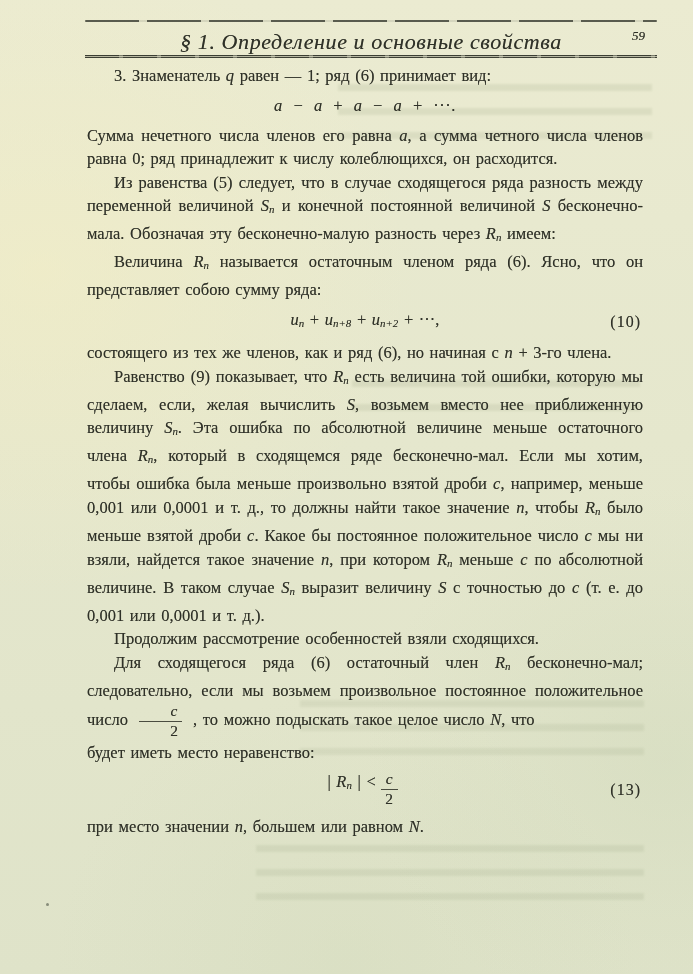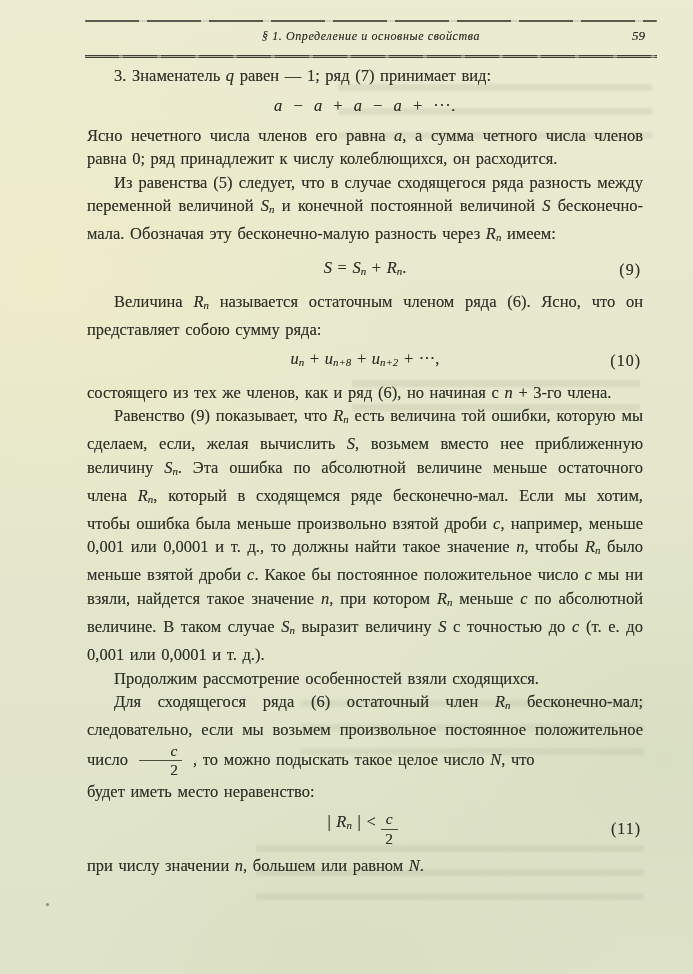--- a/index.html
+++ b/index.html
@@ -29,21 +29,21 @@
     background:#585d4e;opacity:.65;}
 
   .running-header{position:absolute;left:85px;top:20px;width:572px;}
   .rule-top{
     height:2px;margin-bottom:7px;border-radius:1px;
     background:repeating-linear-gradient(90deg,#3f4237 0 54px, rgba(63,66,55,.15) 54px 62px);
     opacity:.85;
   }
   .head-row{position:relative;height:21px;display:flex;align-items:baseline;}
   .head-title{
-    margin:0 auto;font-style:italic;font-size:12px;letter-spacing:.6px;
+    margin:0 auto;font-style:italic;font-size:22px;letter-spacing:.6px;
     white-space:nowrap;text-shadow:0 0 .5px rgba(47,49,40,.55);
   }
   .page-num{
     position:absolute;right:12px;top:-1px;font-size:13px;font-style:italic;
     text-shadow:0 0 .5px rgba(47,49,40,.55);
   }
   .rule-bot{
     height:3px;margin-top:5px;
     background:
       repeating-linear-gradient(90deg, rgba(234,234,208,0) 0 34px, rgba(234,234,208,.35) 34px 38px),
@@ -94,34 +94,30 @@
     <div class="rule-top"></div>
     <div class="head-row">
       <span class="head-title">§ 1. Определение и основные свойства</span>
       <span class="page-num">59</span>
     </div>
     <div class="rule-bot"></div>
   </div>
 
   <div class="text-block">
 
-    <p class="indent"><span>3. Знаменатель </span><span class="st-i">q</span><span> равен — 1; ряд (7) принимает вид:</span></p>
+    <p class="indent"><span>3. Знаменатель </span><span class="st-i">q</span><span> равен — 1; ряд (6) принимает вид:</span></p>
 
     <div class="formula">
       <span class="f-body wide"><span class="st-i">a</span><span> − </span><span class="st-i">a</span><span> + </span><span class="st-i">a</span><span> − </span><span class="st-i">a</span><span> + ···.</span></span>
     </div>
 
-    <p><span>Ясно нечетного числа членов его равна </span><span class="st-i">a</span><span>, а сумма четного числа членов равна 0; ряд принадлежит к числу колеблющихся, он расходится.</span></p>
+    <p><span>Сумма нечетного числа членов его равна </span><span class="st-i">a</span><span>, а сумма четного числа членов равна 0; ряд принадлежит к числу колеблющихся, он расходится.</span></p>
 
     <p class="indent"><span>Из равенства (5) следует, что в случае сходящегося ряда разность между переменной величиной </span><span class="st-i">S</span><span class="st-sub">n</span><span> и конечной постоянной величиной </span><span class="st-i">S</span><span> бесконечно-мала. Обозначая эту бесконечно-малую разность через </span><span class="st-i">R</span><span class="st-sub">n</span><span> имеем:</span></p>
 
-    <div class="formula">
-      <span class="f-body"><span class="st-i">S</span><span> = </span><span class="st-i">S</span><span class="st-sub">n</span><span> + </span><span class="st-i">R</span><span class="st-sub">n</span><span>.</span></span>
-      <span class="eq-num">(9)</span>
-    </div>
 
     <p class="indent"><span>Величина </span><span class="st-i">R</span><span class="st-sub">n</span><span> называется остаточным членом ряда (6). Ясно, что он представляет собою сумму ряда:</span></p>
 
     <div class="formula">
       <span class="f-body"><span class="st-i">u</span><span class="st-sub">n</span><span> + </span><span class="st-i">u</span><span class="st-sub">n+8</span><span> + </span><span class="st-i">u</span><span class="st-sub">n+2</span><span> + ···,</span></span>
       <span class="eq-num">(10)</span>
     </div>
 
     <p><span>состоящего из тех же членов, как и ряд (6), но начиная с </span><span class="st-i">n</span><span> + 3-го члена.</span></p>
 
@@ -138,19 +134,19 @@
     <p><span>будет иметь место неравенство:</span></p>
 
     <div class="formula f-flex">
       <span class="f-body">
           <span><span>| </span><span class="st-i">R</span><span class="st-sub">n</span><span> | &lt;</span></span>
           <span class="frac">
             <span class="fnum">c</span>
             <span class="fden">2</span>
           </span>
         </span>
-      <span class="eq-num">(11)</span>
+      <span class="eq-num">(13)</span>
     </div>
 
-    <p><span>при числу значении </span><span class="st-i">n</span><span>, большем или равном </span><span class="st-i">N</span><span>.</span></p>
+    <p><span>при место значении </span><span class="st-i">n</span><span>, большем или равном </span><span class="st-i">N</span><span>.</span></p>
 
   </div>
 </div>
 
 </body></html>

